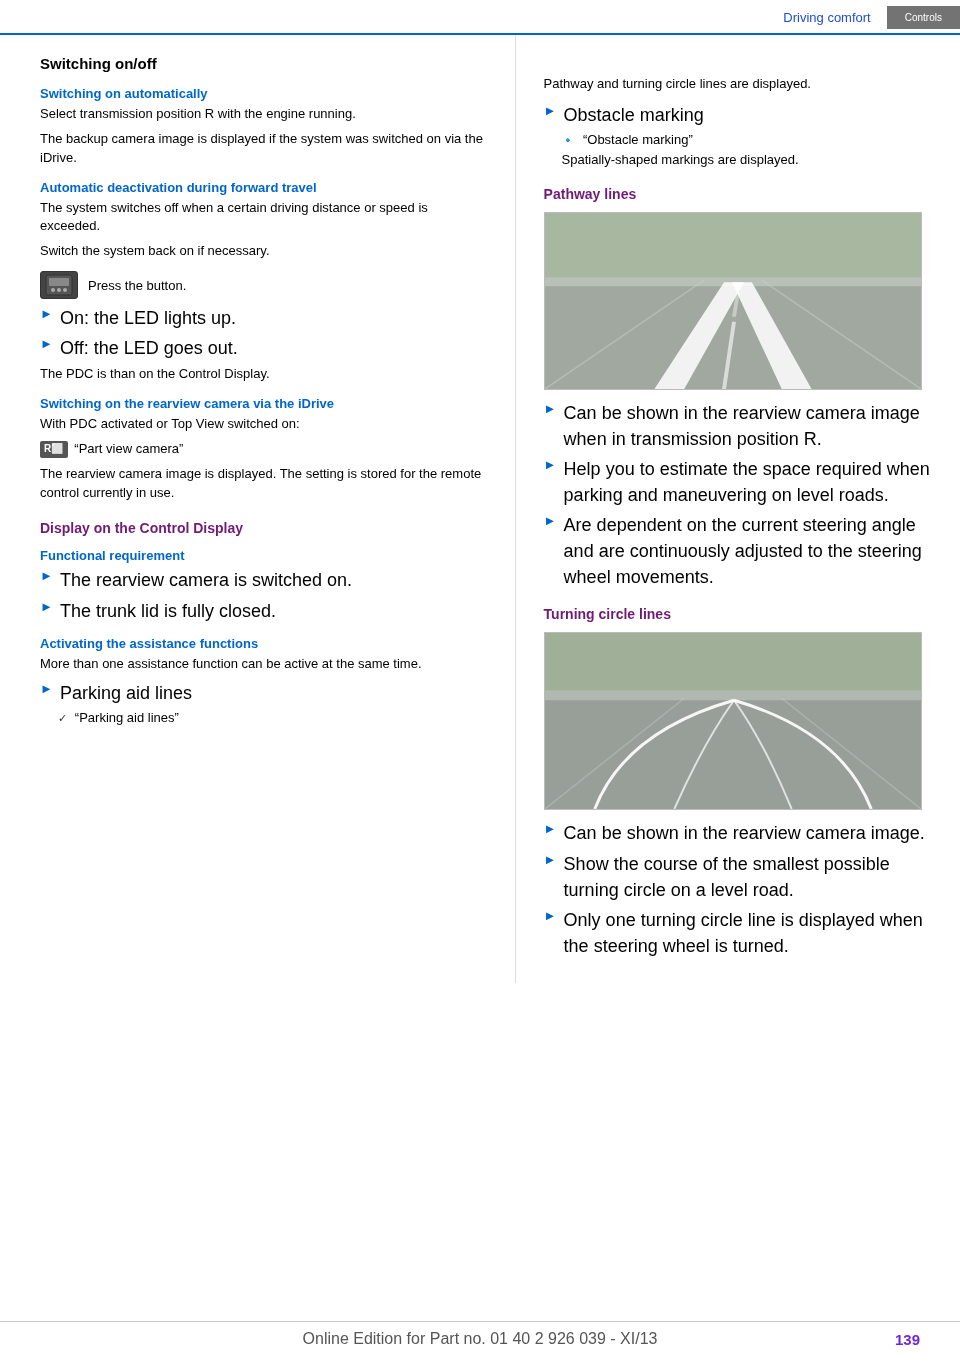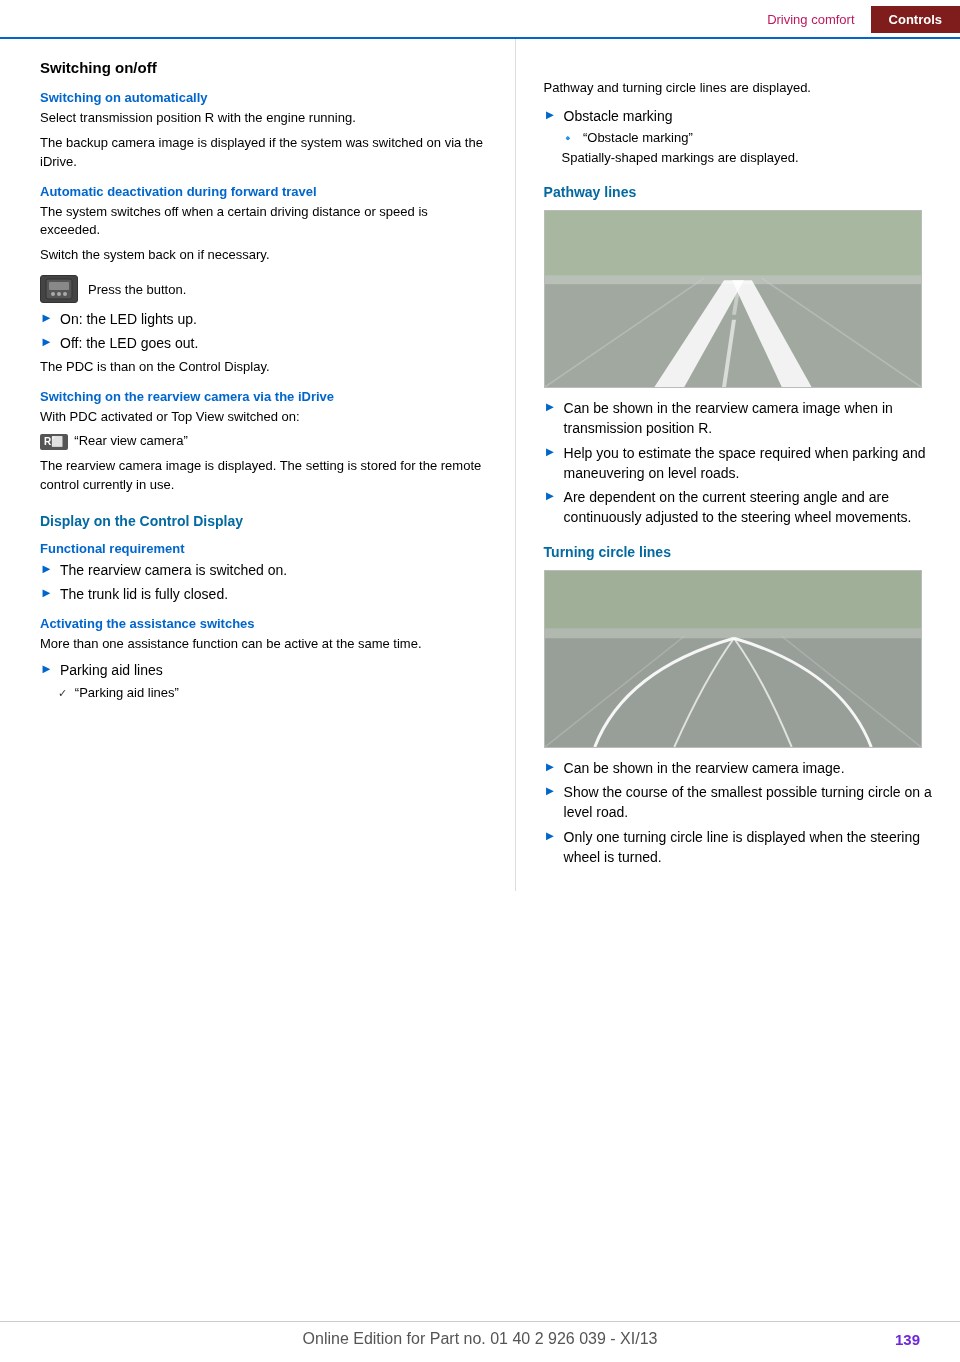--- a/index.html
+++ b/index.html
@@ -15,49 +15,49 @@
     
     .header {
       display: flex;
       justify-content: flex-end;
       align-items: center;
       border-bottom: 2px solid #0066cc;
       padding: 6px 0 4px 0;
       margin-bottom: 0;
     }
     .header-driving-comfort {
-      color: #be185d;
+      color: #1d4ed8;
       font-size: 13px;
       padding-right: 16px;
     }
     .header-controls {
-      background: #7f1d1d;
+      background: #737373;
       color: #fff;
-      font-size: 13px;
-      font-weight: bold;
+      font-size: 10px;
+      font-weight: normal;
       padding: 6px 18px;
     }
     
     .content {
       display: flex;
       flex-direction: row;
       padding: 0;
     }
     .col-left {
       width: 568px;
       padding: 20px 24px 20px 40px;
       border-right: 1px solid #ddd;
     }
     .col-right {
       width: 490px;
       padding: 20px 24px 20px 28px;
     }
     
     .section-title {
-      color: #0369a1;
+      color: #701a75;
       font-size: 14px;
       font-weight: bold;
       margin-top: 18px;
       margin-bottom: 6px;
     }
     .section-title-sm {
       color: #0066cc;
       font-size: 13px;
       font-weight: bold;
       margin-top: 12px;
@@ -81,21 +81,21 @@
       margin-bottom: 4px;
     }
     .bullet-arrow {
       color: #0066cc;
       font-size: 13px;
       margin-right: 6px;
       min-width: 14px;
       margin-top: 1px;
     }
     .bullet-text {
-      font-size: 14px;
+      font-size: 18px;
       line-height: 1.45;
     }
     
     .sub-bullet {
       margin-left: 18px;
       margin-bottom: 4px;
     }
     .sub-bullet-icon {
       font-size: 11px;
       margin-right: 4px;
@@ -228,40 +228,40 @@
       <span class="bullet-arrow">►</span>
       <span class="bullet-text">Off: the LED goes out.</span>
     </div>
     <p>The PDC is than on the Control Display.</p>
 
     
     <div class="section-title-sm">Switching on the rearview camera via the iDrive</div>
     <p>With PDC activated or Top View switched on:</p>
     <p>
       <span class="r-icon">R⬜</span>
-      <span>“Rear view camera”</span>
+      <span>“Part view camera”</span>
     </p>
     <p>The rearview camera image is displayed. The setting is stored for the remote control currently in use.</p>
 
     
     <div class="section-title">Display on the Control Display</div>
 
     
     <div class="section-title-sm">Functional requirement</div>
     <div class="bullet-item">
       <span class="bullet-arrow">►</span>
       <span class="bullet-text">The rearview camera is switched on.</span>
     </div>
     <div class="bullet-item">
       <span class="bullet-arrow">►</span>
       <span class="bullet-text">The trunk lid is fully closed.</span>
     </div>
 
     
-    <div class="section-title-sm">Activating the assistance switches</div>
+    <div class="section-title-sm">Activating the assistance functions</div>
     <p>More than one assistance function can be active at the same time.</p>
     <div class="bullet-item">
       <span class="bullet-arrow">►</span>
       <span class="bullet-text">Parking aid lines</span>
     </div>
     <div class="sub-bullet">
       <span class="sub-bullet-icon">✓</span>
       <span>“Parking aid lines”</span>
     </div>
 

